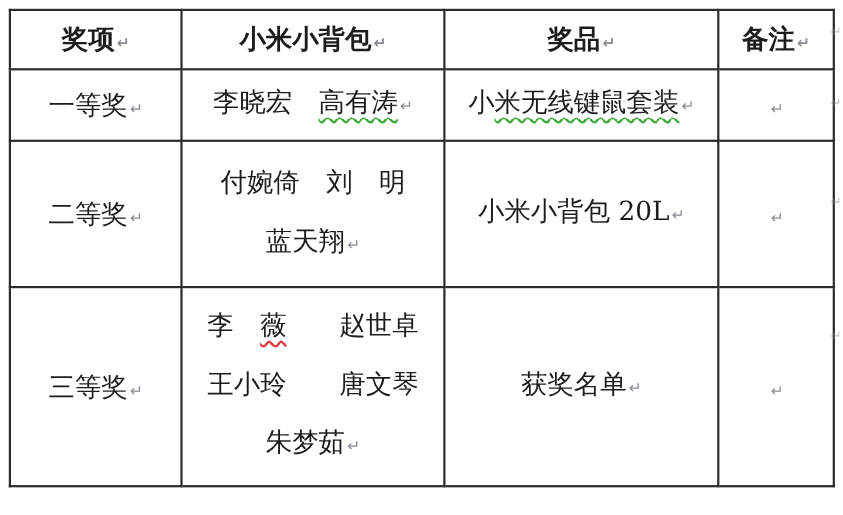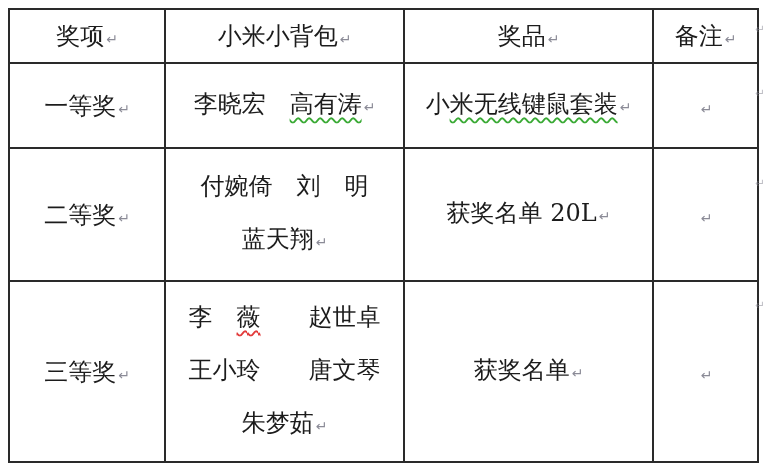--- a/index.html
+++ b/index.html
@@ -23,22 +23,22 @@
     border-collapse:collapse;table-layout:fixed;
     width:749px;
   }
   .award-table th,.award-table td{
     border:2px solid var(--border);
     text-align:center;vertical-align:middle;
     padding:0;
     font-size:24px;
     color:var(--text);
   }
-  .award-table th{font-weight:normal;height:52px;}
-  .award-table tbody tr:nth-child(1){height:85px;}
+  .award-table th{font-weight:bold;height:52px;}
+  .award-table tbody tr:nth-child(1){height:65px;}
   .award-table tbody tr:nth-child(2){height:133px;}
   .award-table tbody tr:nth-child(3){height:181px;}
   .line{line-height:53px;white-space:pre;}
   .u-green{
     text-decoration-line:underline;text-decoration-style:wavy;
     text-decoration-color:var(--green-wave);
     text-decoration-thickness:1.5px;text-underline-offset:5px;
     text-decoration-skip-ink:none;
   }
   .u-red{
@@ -90,21 +90,21 @@
         </td>
         <td><span class="mark">↵</span></td>
       </tr>
       <tr>
         <td><span>二等奖</span><span class="mark">↵</span></td>
         <td>
           <div class="line"><span>付婉倚　刘　明</span></div>
           <div class="line"><span>蓝天翔</span><span class="mark">↵</span></div>
         </td>
         <td>
-          <div class="line"><span>获奖名单 20L</span><span class="mark">↵</span></div>
+          <div class="line"><span>小米小背包 20L</span><span class="mark">↵</span></div>
         </td>
         <td><span class="mark">↵</span></td>
       </tr>
       <tr>
         <td><span>三等奖</span><span class="mark">↵</span></td>
         <td>
           <div class="line"><span>李　</span><span class="u-red">薇</span><span>　　赵世卓</span></div>
           <div class="line"><span>王小玲　　唐文琴</span></div>
           <div class="line"><span>朱梦茹</span><span class="mark">↵</span></div>
         </td>

